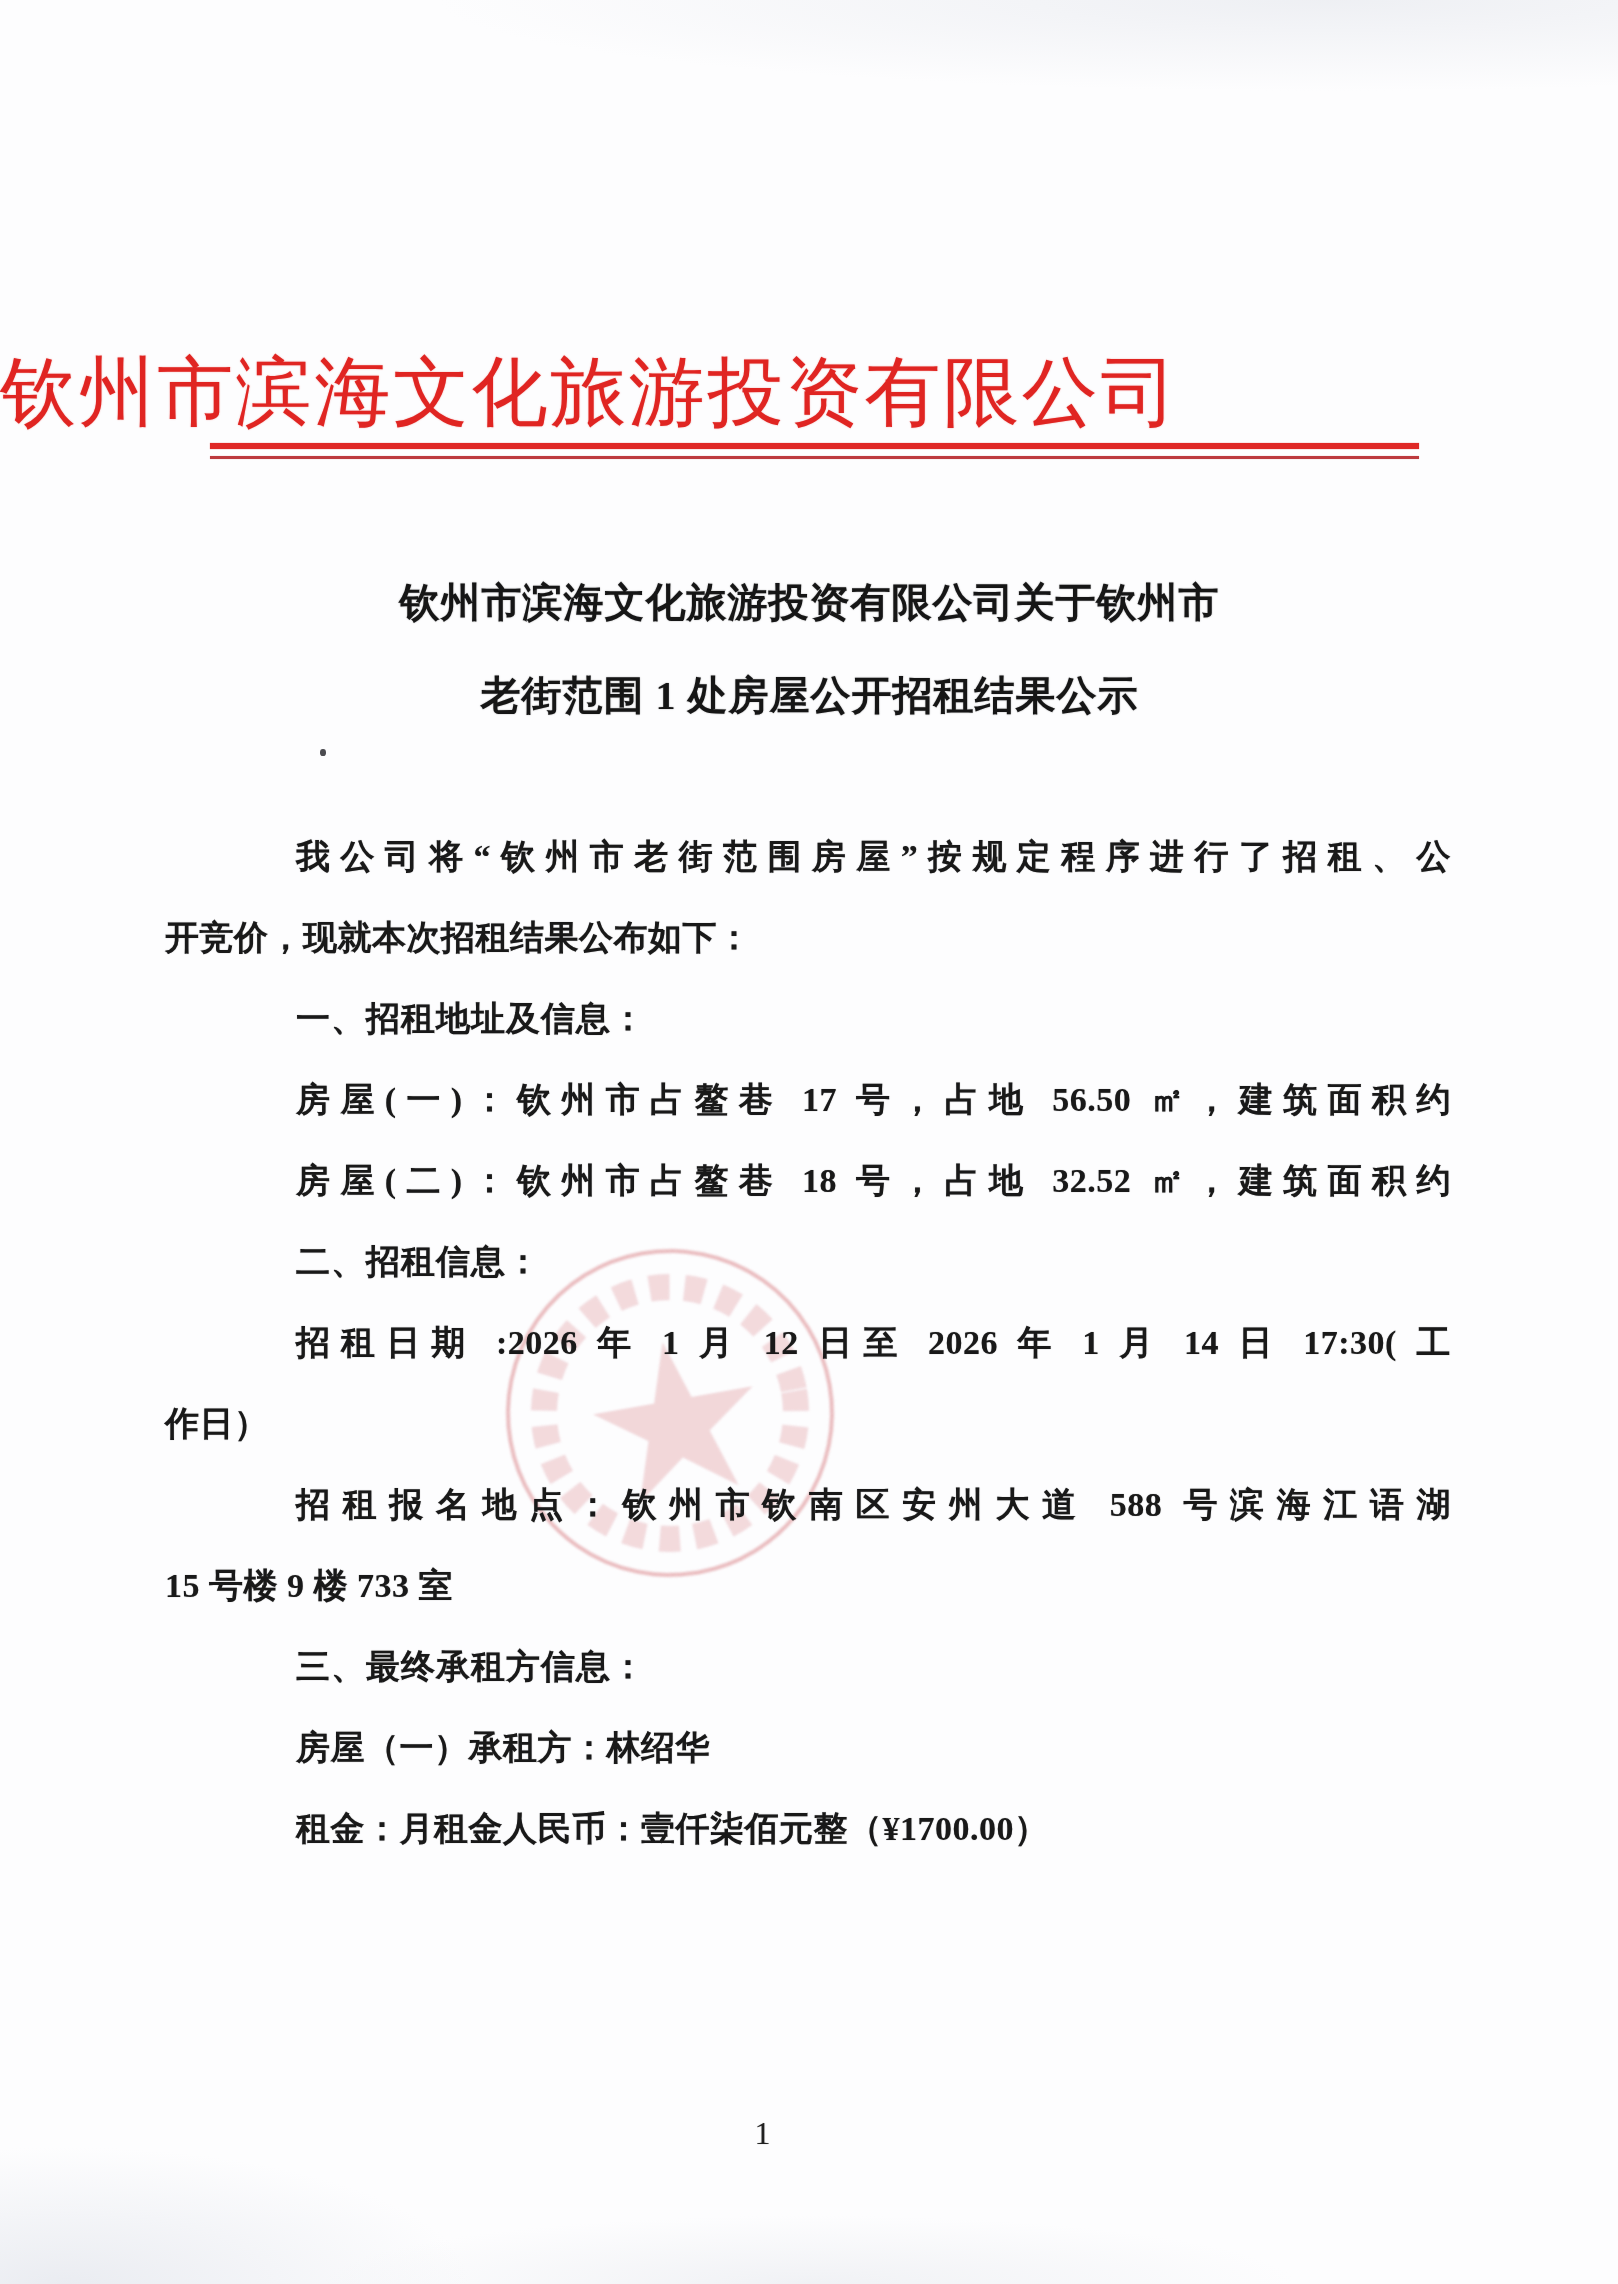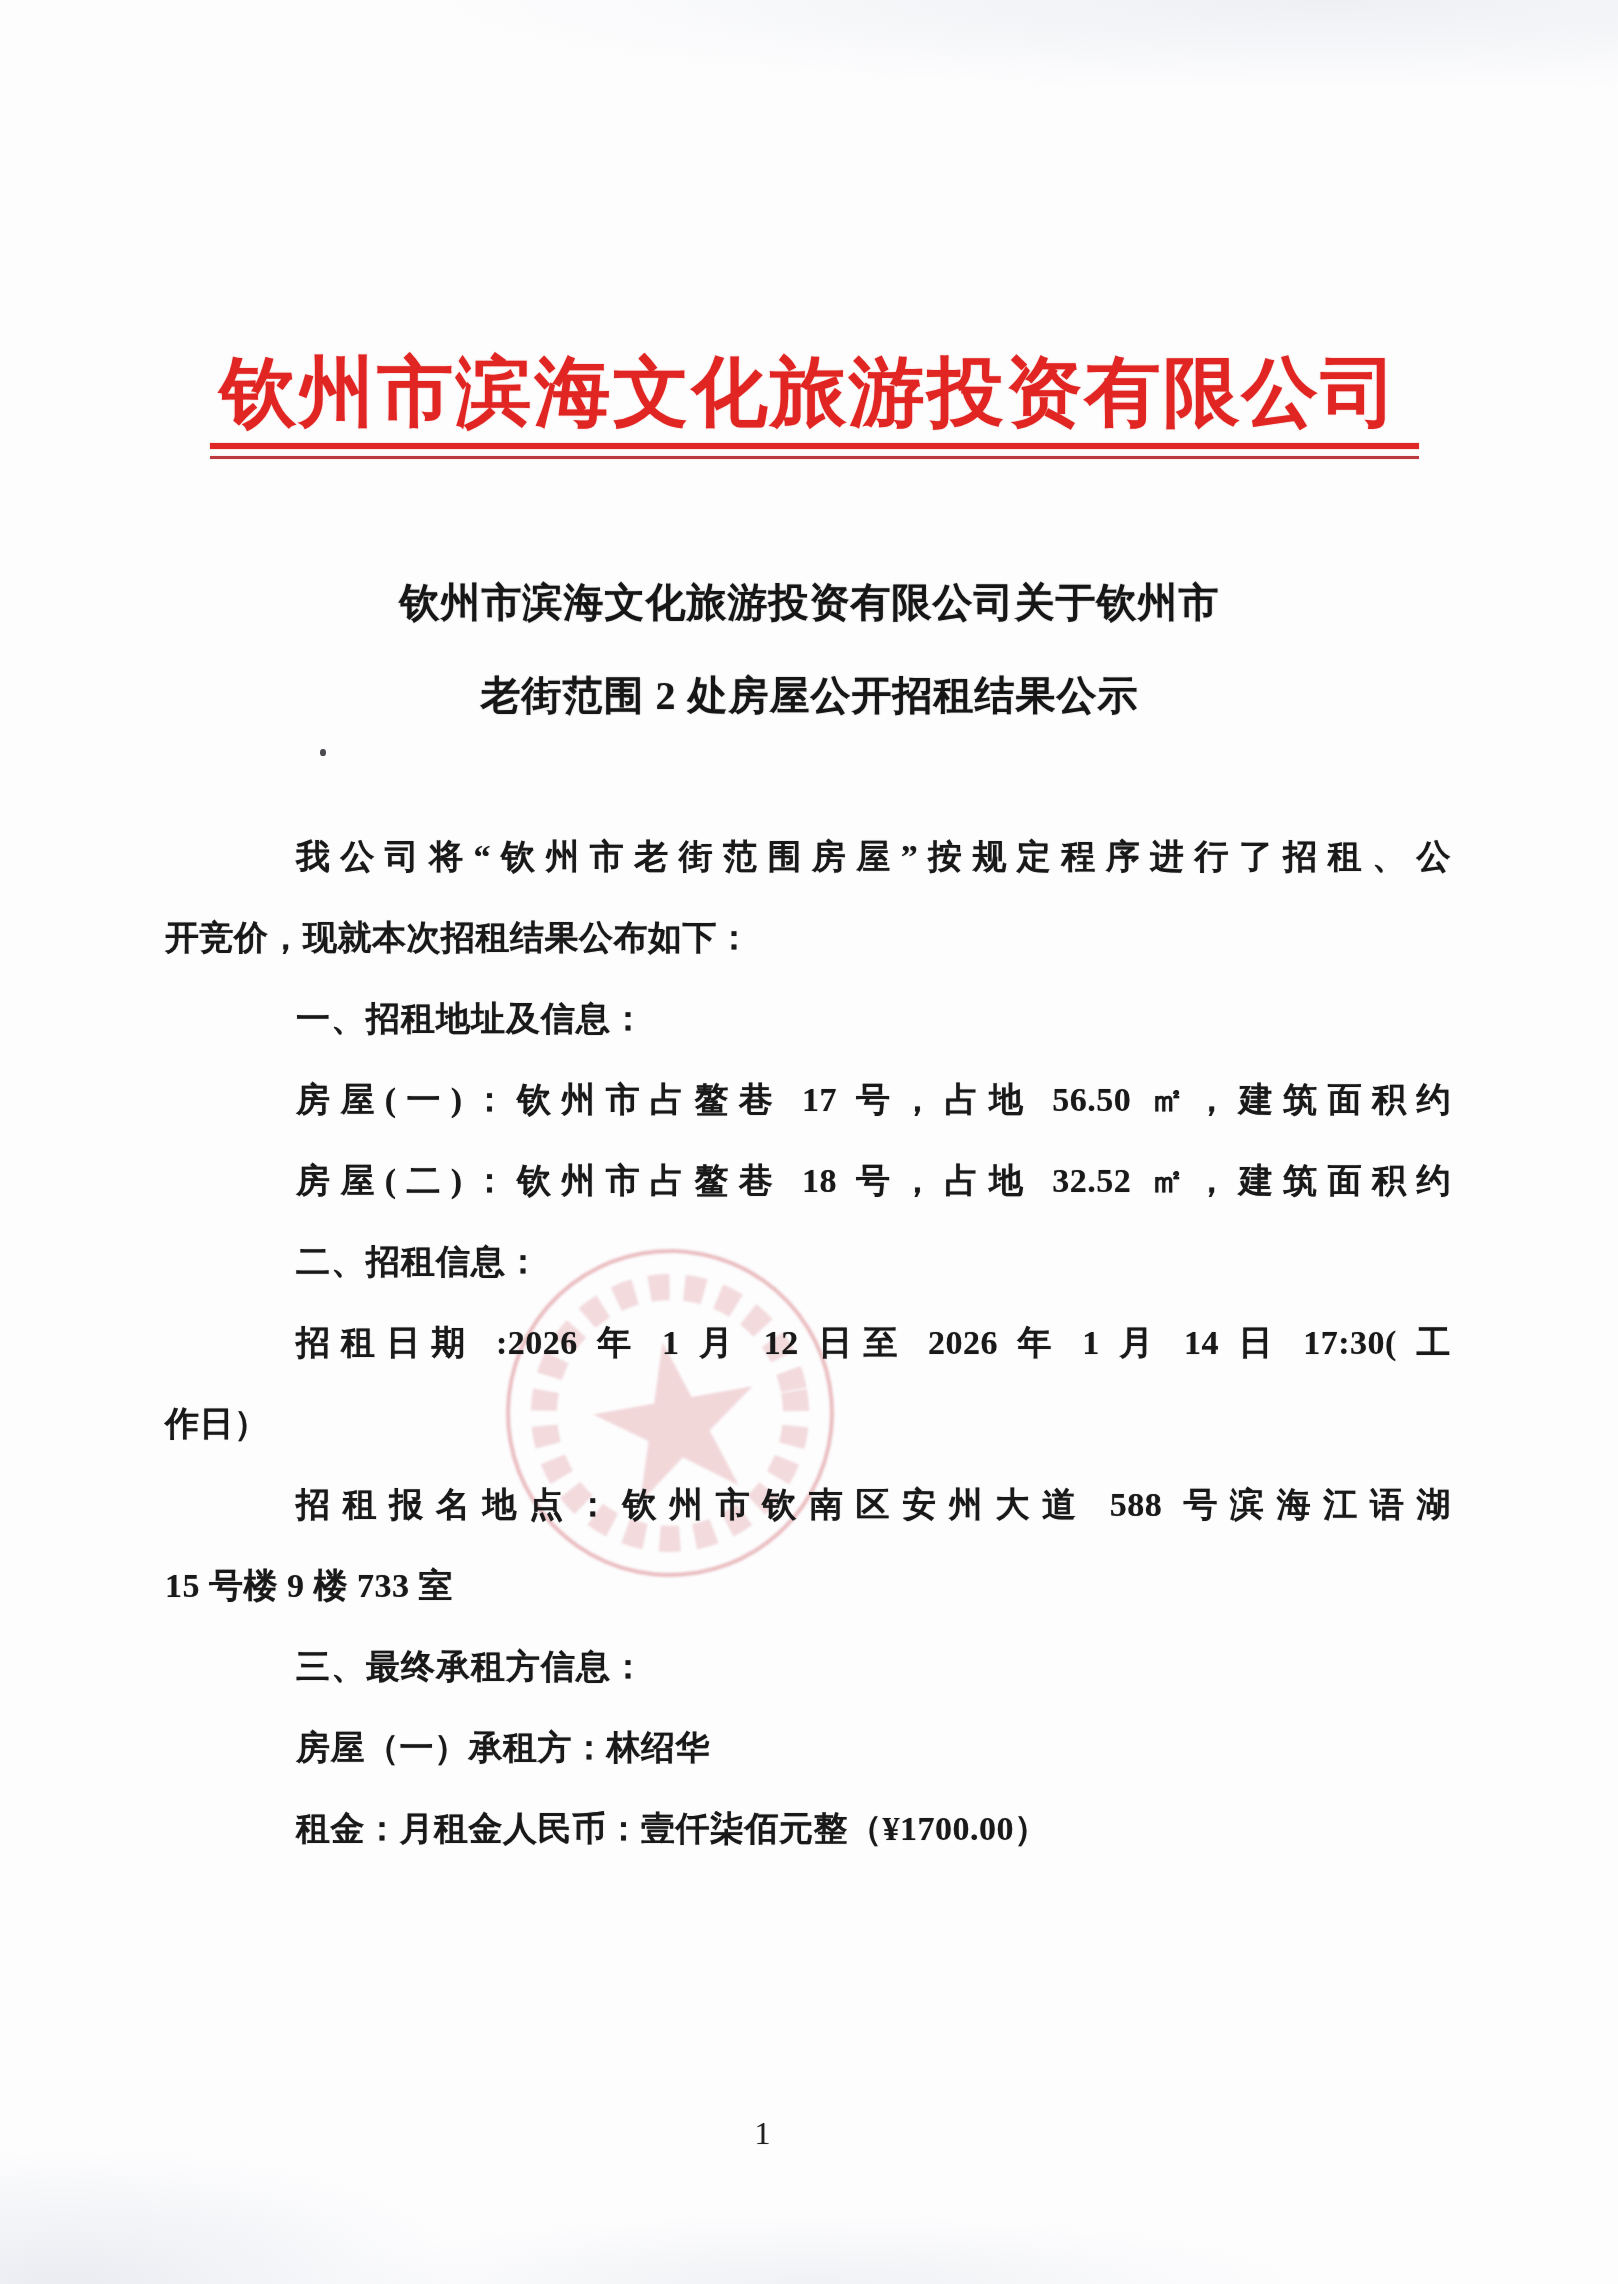--- a/index.html
+++ b/index.html
@@ -14,23 +14,22 @@
       radial-gradient(55% 4% at 82% 0%,   rgba(233,235,240,.75) 0%, rgba(233,235,240,0) 100%),
       radial-gradient(25% 6% at 4% 100%,  rgba(226,229,236,.7)  0%, rgba(226,229,236,0) 100%),
       radial-gradient(30% 3% at 50% 100%, rgba(232,234,239,.6)  0%, rgba(232,234,239,0) 100%),
       #fdfdfe;
     font-family:"Liberation Serif", serif;
   }
 
   
   .letterhead {
     position:absolute; top:351px; left:0; width:100%;
-    text-align:center;
     font-family:"Liberation Sans", sans-serif;
-    font-weight:700;
+    font-weight:400;
     font-size:76px;
     line-height:82px;
     letter-spacing:2.6px;
     color:#e02522;
     text-shadow:0 0 1.5px rgba(224,37,34,.45);
     white-space:nowrap;
   }
   .rule { position:absolute; left:210px; width:1209px; }
   .rule-thick { top:443px; height:5.6px; background:#df2826; box-shadow:0 0 1px rgba(223,40,38,.6); }
   .rule-thin  { top:456px; height:2.6px;  background:#bd3a3e; box-shadow:0 0 1px rgba(189,58,62,.6); }
@@ -98,21 +97,21 @@
 <body>
 
 <div class="page">
 
   <div class="letterhead">钦州市滨海文化旅游投资有限公司</div>
   <div class="rule rule-thick"></div>
   <div class="rule rule-thin"></div>
 
   <div class="doc-title">
     <div>钦州市滨海文化旅游投资有限公司关于钦州市</div>
-    <div>老街范围 2 处房屋公开招租结果公示</div>
+    <div>老街范围 1 处房屋公开招租结果公示</div>
   </div>
 
   <div class="stray-dot"></div>
 
   <div class="stamp">
     <svg viewBox="0 0 640 640">
 
       <circle cx="320" cy="320" r="252" fill="none" stroke="rgba(216,126,132,0.28)" stroke-width="52" stroke-dasharray="40 30"></circle>
 
       <polygon points="330,178 368,296 492,296 392,368 430,486 330,412 230,486 268,368 168,296 292,296" fill="rgba(219,134,140,0.32)"></polygon>

